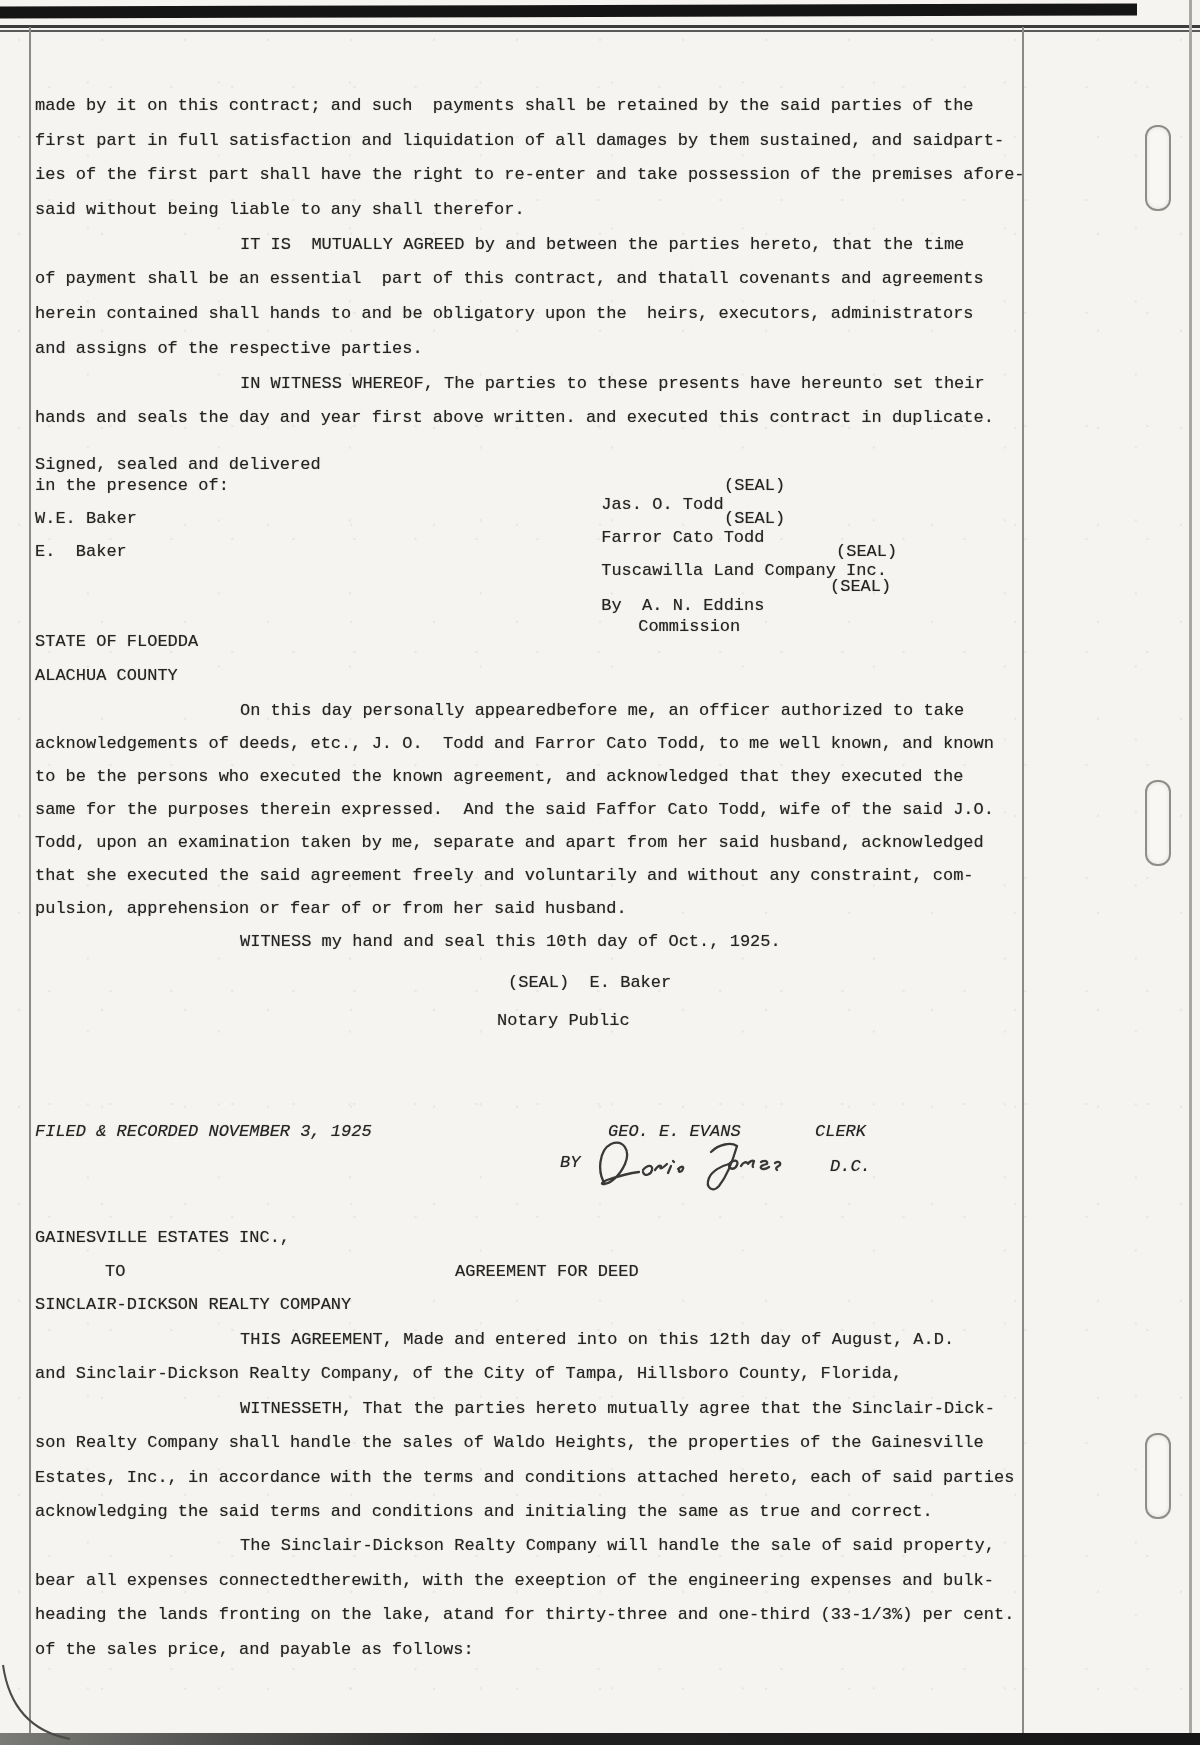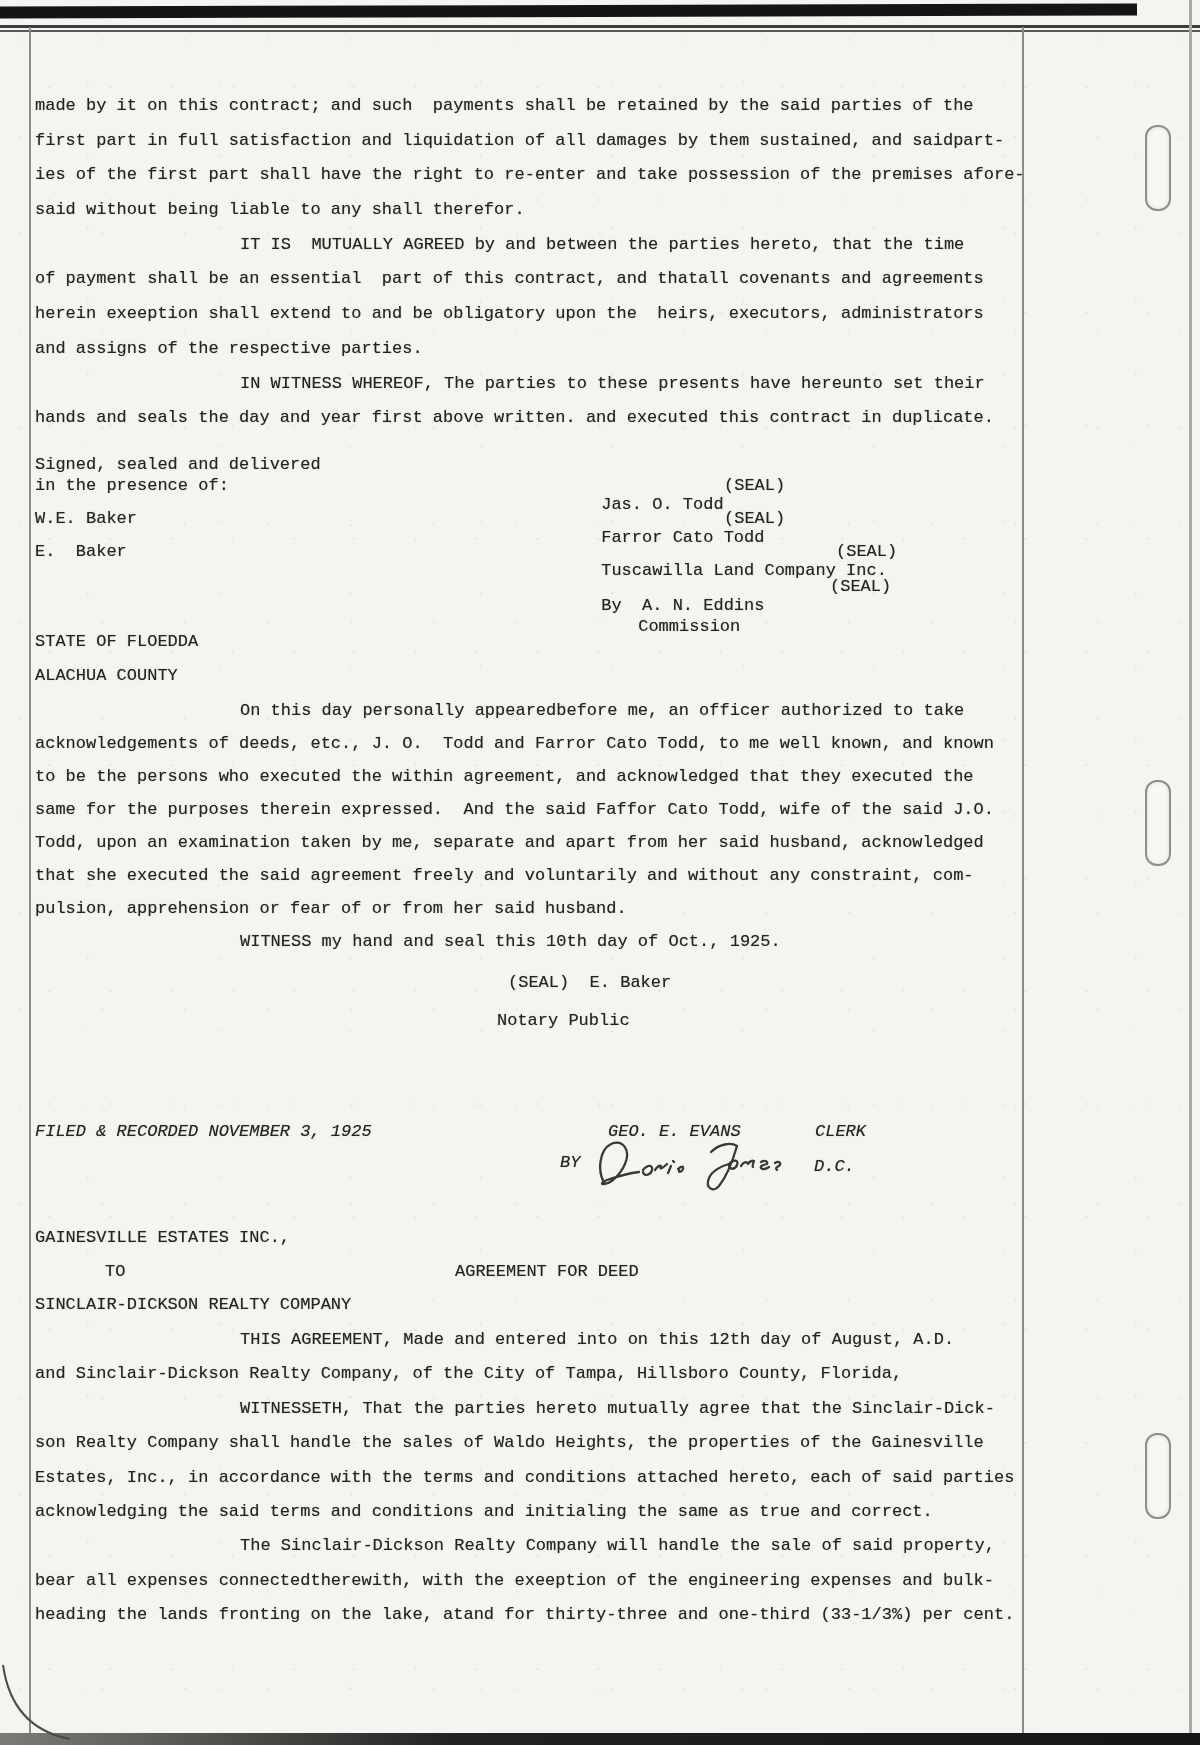--- a/index.html
+++ b/index.html
@@ -45,21 +45,21 @@
   .seal{position:absolute;left:184px;top:0;white-space:pre;}
   .s-row3 .seal{left:296px}.s-row4 .seal{left:290px}
   #venue{top:632px;}        #venue .line{height:34px;}
   #ack{top:701px;}          #ack .line{height:33px;}
   #notary{top:973px;}       #notary .line{height:37.5px;}
   #notary .line:nth-child(1){margin-left:473px;}
   #notary .line:nth-child(2){margin-left:462px;}
   #notary .line:nth-child(3){margin-left:452px;}
   #filing{top:1122px;width:990px;height:90px;font-style:italic;}
   .f-filed{top:0;left:0}.f-clerkname{top:0;left:573px}.f-clerktitle{top:0;left:780px}
-  .f-by{top:31px;left:525px}.f-dc{top:35px;left:779px}
+  .f-by{top:31px;left:525px}.f-dc{top:35px;left:795px}
   .f-sig{position:absolute;top:10px;left:556px;}
   #caption{top:1228px;}
   .c-p1{top:0;left:0}.c-to{top:34px;left:70px}.c-title{top:34px;left:420px}.c-p2{top:67px;left:0}
   #body2{top:1330px;}       #body2 .line{height:34.4px;}
 </style>
 </head>
 <body>
 
 <div class="page">
 
@@ -77,21 +77,21 @@
   <div class="hole hole2"></div>
   <div class="hole hole3"></div>
 
   <div class="grp" id="para-top">
       <div class="line">made by it on this contract; and such  payments shall be retained by the said parties of the</div>
       <div class="line">first part in full satisfaction and liquidation of all damages by them sustained, and saidpart-</div>
       <div class="line">ies of the first part shall have the right to re-enter and take possession of the premises afore-</div>
       <div class="line">said without being liable to any shall therefor.</div>
       <div class="line indent">IT IS  MUTUALLY AGREED by and between the parties hereto, that the time</div>
       <div class="line">of payment shall be an essential  part of this contract, and thatall covenants and agreements</div>
-      <div class="line">herein exeeption shall extend to and be obligatory upon the  heirs, executors, administrators</div>
+      <div class="line">herein contained shall hands to and be obligatory upon the  heirs, executors, administrators</div>
       <div class="line">and assigns of the respective parties.</div>
       <div class="line indent">IN WITNESS WHEREOF, The parties to these presents have hereunto set their</div>
       <div class="line">hands and seals the day and year first above written. and executed this contract in duplicate.</div>
     </div>
 
   <div class="grp" id="witness">
     <div class="abs w-signed">Signed, sealed and delivered</div>
     <div class="abs w-presence">in the presence of:</div>
     <div class="abs w-baker1">W.E. Baker</div>
     <div class="abs w-baker2">E.  Baker</div>
@@ -117,21 +117,21 @@
   </div>
 
   <div class="grp" id="venue">
     <div class="line">STATE OF FLOEDDA</div>
     <div class="line">ALACHUA COUNTY</div>
   </div>
 
   <div class="grp" id="ack">
       <div class="line indent">On this day personally appearedbefore me, an officer authorized to take</div>
       <div class="line">acknowledgements of deeds, etc., J. O.  Todd and Farror Cato Todd, to me well known, and known</div>
-      <div class="line">to be the persons who executed the within agreement, and acknowledged that they executed the</div>
+      <div class="line">to be the persons who executed the known agreement, and acknowledged that they executed the</div>
       <div class="line">same for the purposes therein expressed.  And the said Faffor Cato Todd, wife of the said J.O.</div>
       <div class="line">Todd, upon an examination taken by me, separate and apart from her said husband, acknowledged</div>
       <div class="line">that she executed the said agreement freely and voluntarily and without any constraint, com-</div>
       <div class="line">pulsion, apprehension or fear of or from her said husband.</div>
       <div class="line indent">WITNESS my hand and seal this 10th day of Oct., 1925.</div>
     </div>
 
   <div class="grp" id="notary">
     <div class="line">(SEAL)  E. Baker</div>
     <div class="line">Notary Public</div>
@@ -163,15 +163,16 @@
   <div class="grp" id="body2">
       <div class="line indent">THIS AGREEMENT, Made and entered into on this 12th day of August, A.D.</div>
       <div class="line">and Sinclair-Dickson Realty Company, of the City of Tampa, Hillsboro County, Florida,</div>
       <div class="line indent">WITNESSETH, That the parties hereto mutually agree that the Sinclair-Dick-</div>
       <div class="line">son Realty Company shall handle the sales of Waldo Heights, the properties of the Gainesville</div>
       <div class="line">Estates, Inc., in accordance with the terms and conditions attached hereto, each of said parties</div>
       <div class="line">acknowledging the said terms and conditions and initialing the same as true and correct.</div>
       <div class="line indent">The Sinclair-Dickson Realty Company will handle the sale of said property,</div>
       <div class="line">bear all expenses connectedtherewith, with the exeeption of the engineering expenses and bulk-</div>
       <div class="line">heading the lands fronting on the lake, atand for thirty-three and one-third (33-1/3%) per cent.</div>
+      <div class="line">of the sales price, and payable as follows:</div>
     </div>
 
 </div>
 
 </body></html>

